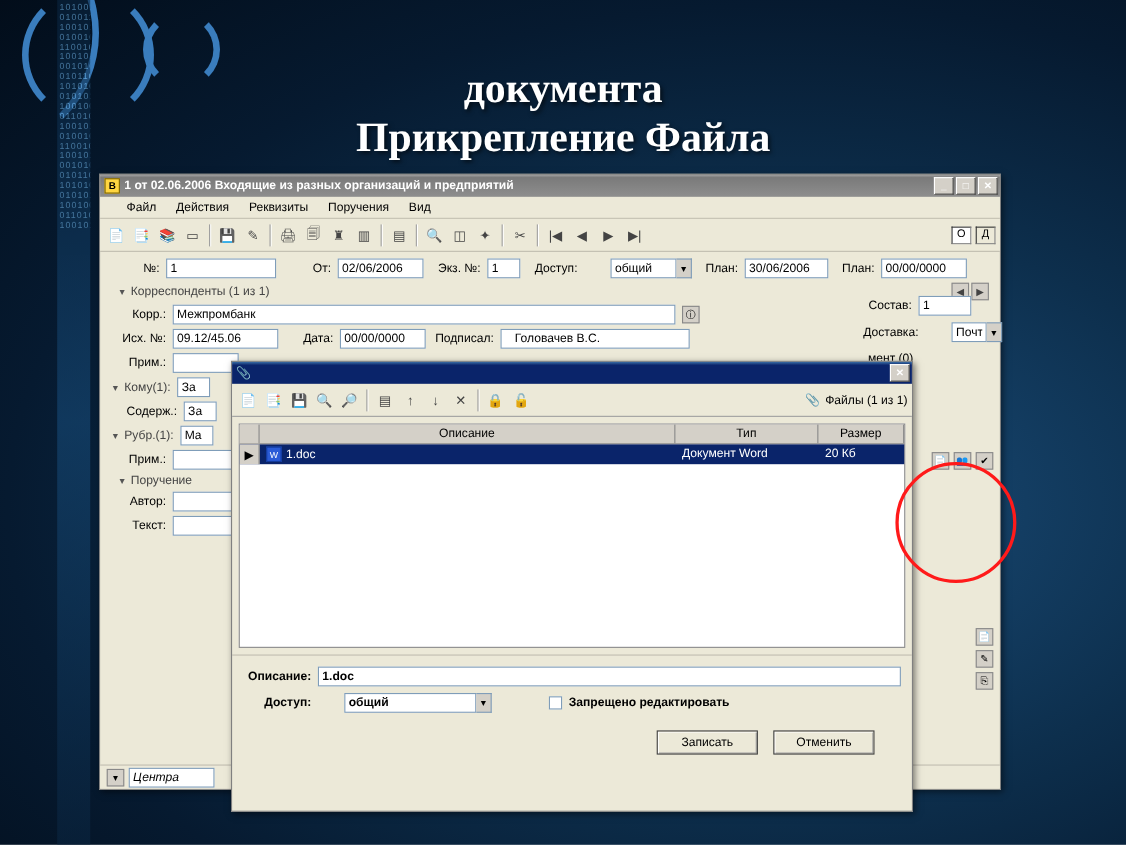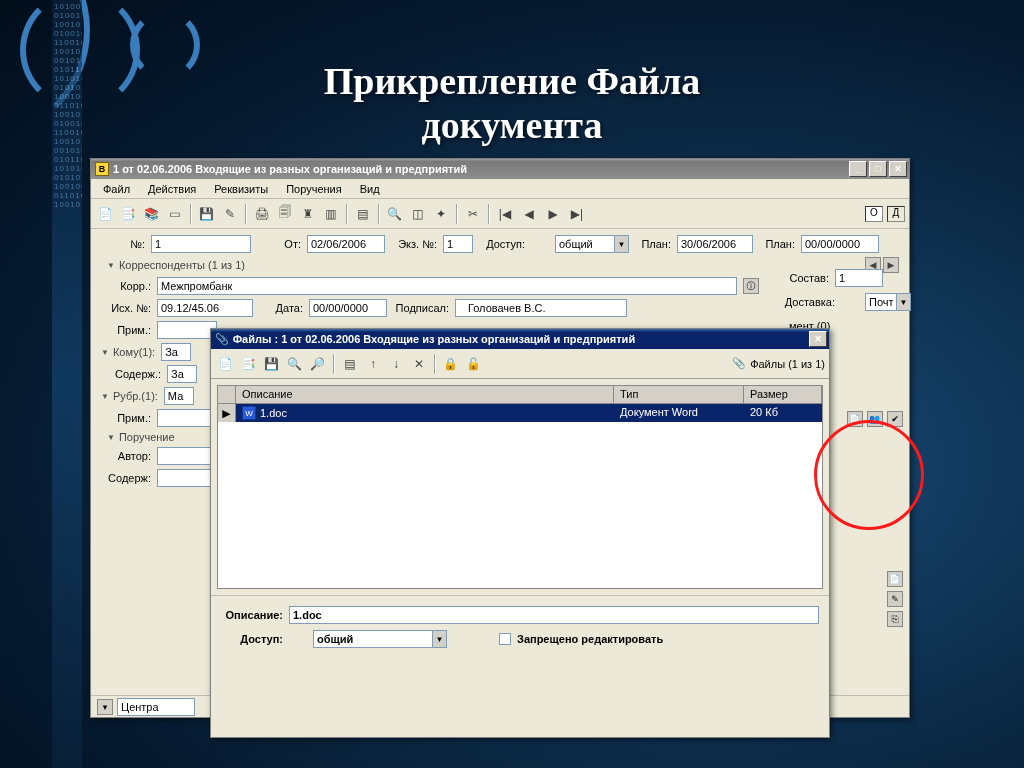--- a/index.html
+++ b/index.html
@@ -52,21 +52,21 @@
   .titlebar.active   { background: linear-gradient(#3a6ea5, #0a246a 15%, #0a246a); }
   .titlebar .ticon { width: 14px; height: 14px; background: #ffd640; border: 1px solid #7a6200;
     display: inline-flex; align-items: center; justify-content: center; font-size: 9px; color: #000; margin-right: 4px; }
   .titlebar .spacer { flex: 1; }
   .winbtns { display: flex; gap: 2px; }
   .winbtn { width: 18px; height: 16px; background: #d4d0c8; border: 1px solid #fff;
     border-right-color:#404040; border-bottom-color:#404040; font-size: 9px;
     display:flex; align-items:center; justify-content:center; cursor: default; }
 
   .menubar { height: 20px; background: #ece9d8; border-bottom: 1px solid #c0bdb0;
-    display: flex; align-items: center; padding: 0 4px; gap: 2px; }
+    display: flex; align-items: center; padding: 0 16px; gap: 2px; }
   .menuitem { padding: 2px 8px; }
 
   .toolbar { height: 30px; background: #ece9d8; border-bottom: 1px solid #c0bdb0;
     display: flex; align-items: center; padding: 2px 4px; gap: 1px; }
   .tbtn { width: 22px; height: 22px; border: 1px solid transparent;
     display:flex; align-items:center; justify-content:center; font-size: 12px; color:#444; }
   .tsep { width: 2px; height: 20px; border-left: 1px solid #a0a0a0; border-right: 1px solid #fff; margin: 0 3px; }
   .toolbar .right { margin-left: auto; display:flex; gap:4px; align-items:center; }
   .od { width: 18px; height: 16px; background:#fff; border: 1px inset #888; text-align:center; font-size:10px; }
 
@@ -91,21 +91,21 @@
 
   .nav-arrows { display:flex; align-items:center; gap:2px; }
 
   
   .win-dlg { left: 210px; top: 328px; width: 620px; height: 410px; z-index: 30; }
   .dlg .toolbar { border-bottom: 1px solid #a0a0a0; }
   .filesinfo { margin-left: auto; display:flex; align-items:center; gap:4px; }
 
   .grid-wrap { margin: 6px; border: 1px solid #888; background:#fff; height: 204px; position: relative; }
   .grid-head { display:flex; background:#d4d0c8; border-bottom: 1px solid #888; height: 18px; }
-  .gh { border-right: 1px solid #888; padding: 2px 6px; font-size:11px; }
+  .gh { border-right: 1px solid #888; padding: 2px 6px; text-align:center; font-size:11px; }
   .gh.desc { flex: 1; }
   .gh.type { width: 130px; }
   .gh.size { width: 78px; }
   .gh.handle { width: 18px; background:#d4d0c8; }
   .grid-row { display:flex; height: 18px; }
   .grid-row.selected { background:#0a246a; color:#fff; }
   .gc { padding: 2px 6px; border-right: 1px solid transparent; }
   .gc.handle { width: 18px; background:#d4d0c8; border-right:1px solid #888; display:flex; align-items:center; justify-content:center; color:#000;}
   .gc.desc { flex: 1; display:flex; align-items:center; gap:4px; }
   .gc.type { width: 130px; }
@@ -125,22 +125,22 @@
 <body>
 
 <div class="bg-logo">
   <div class="arc arc1"></div>
     <div class="arc arc2"></div>
     <div class="arc arc3"></div>
 </div>
 <div class="binary-strip">101001 010011 100101 010010 110010 100101 001010 010110 101010 010101 100100 011010 100101 010010 110010 100101 001010 010110 101010 010101 100100 011010 100101</div>
 
 <div class="slide-title">
+  <div>документа</div>
   <div>Прикрепление Файла</div>
-  <div>документа</div>
 </div>
 
 <div class="highlight-circle"></div>
 
 <div class="win win-main">
   <div class="titlebar inactive">
     <span class="ticon">В</span>
     <span>1 от 02.06.2006 Входящие из разных организаций и предприятий</span>
     <span class="spacer"></span>
     <div class="winbtns">
@@ -214,21 +214,21 @@
     <div class="section">
       <div class="section-hdr">
         <span>Корреспонденты (1 из 1)</span>
         <span style="margin-left:auto" class="nav-arrows">
           <span class="micro">◀</span>
           <span class="micro">▶</span>
         </span>
       </div>
       <div class="row">
         <span class="lbl" style="min-width:50px">Корр.:</span>
-        <input class="inp" style="width: 580px;" value="Межпромбанк">
+        <input class="inp" style="width: 457px;" value="Межпромбанк">
         <span class="micro">ⓘ</span>
       </div>
       <div class="row">
         <span class="lbl" style="min-width:50px">Исх. №:</span>
         <input class="inp" style="width: 96px;" value="09.12/45.06">
         <span class="lbl">Дата:</span>
         <input class="inp" style="width: 78px;" value="00/00/0000">
         <span class="lbl" style="min-width:56px">Подписал:</span>
         <input class="inp" style="width: 172px; padding-left: 12px;" value="Головачев В.С.">
       </div>
@@ -266,21 +266,21 @@
 
     <div class="section">
       <div class="section-hdr">
         <span>Поручение</span>
       </div>
       <div class="row">
         <span class="lbl" style="min-width:50px">Автор:</span>
         <input class="inp" style="width: 60px;">
       </div>
       <div class="row">
-        <span class="lbl" style="min-width:50px">Содерж:</span>
+        <span class="lbl" style="min-width:50px">Текст:</span>
         <input class="inp" style="width: 60px;">
       </div>
     </div>
   </div>
 
   <div class="sidepanel">
     <div class="row">
       <span class="lbl" style="min-width:46px">Состав:</span>
       <input class="inp" style="width: 48px;" value="1">
     </div>
@@ -303,28 +303,27 @@
     </div>
     <div style="position:absolute; bottom:-200px; right:0; display:flex; flex-direction:column; gap:4px;">
       <span class="micro">📄</span>
       <span class="micro">✎</span>
       <span class="micro">⎘</span>
     </div>
   </div>
 
   <div class="statusbar">
     <span class="micro">▾</span>
-    <input class="inp" style="width: 78px;" value="Центра">
+    <input class="inp" style="width: 78px; font-style: italic;" value="Центра">
   </div>
 </div>
 
 <div class="win win-dlg dlg">
   <div class="titlebar active">
     <span style="margin-right:4px">📎</span>
-    <span>Файлы : 1 от 02.06.2006 Входящие из разных организаций и предприятий</span>
     <span class="spacer"></span>
     <div class="winbtns">
       <div class="winbtn">✕</div>
     </div>
   </div>
 
   <div class="toolbar">
     <div class="tbtn">📄</div>
     <div class="tbtn">📑</div>
     <div class="tbtn">💾</div>
@@ -370,14 +369,18 @@
     <div class="row">
       <span class="lbl" style="min-width:62px">Доступ:</span>
       <span class="combo">
         <input class="inp" style="width: 120px;" value="общий">
         <span class="arrow">▼</span>
       </span>
       <span style="width:40px"></span>
       <span class="checkbox"></span>
       <span>Запрещено редактировать</span>
     </div>
+    <div class="dlg-btns">
+      <div class="btn">Записать</div>
+      <div class="btn">Отменить</div>
+    </div>
   </div>
 </div>
 
 </body></html>

